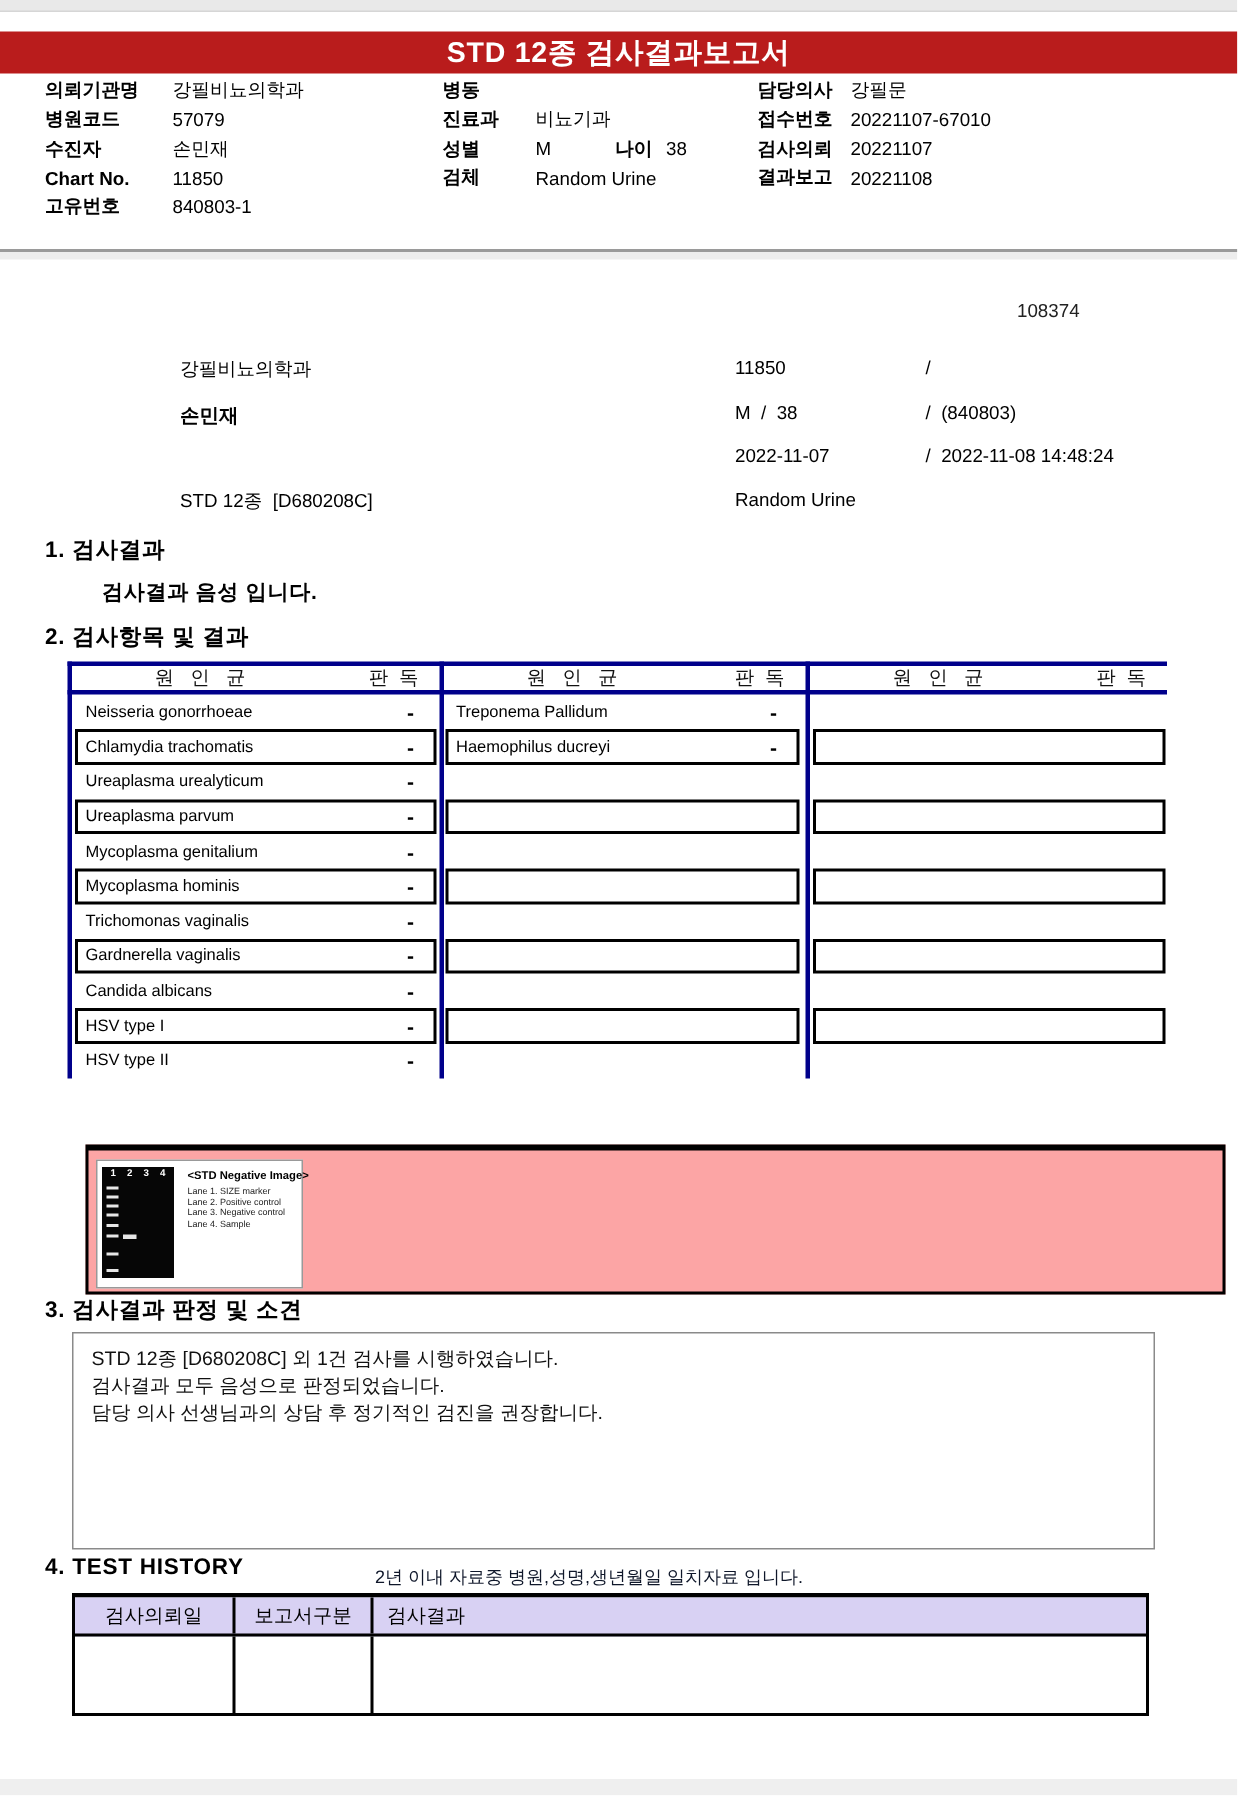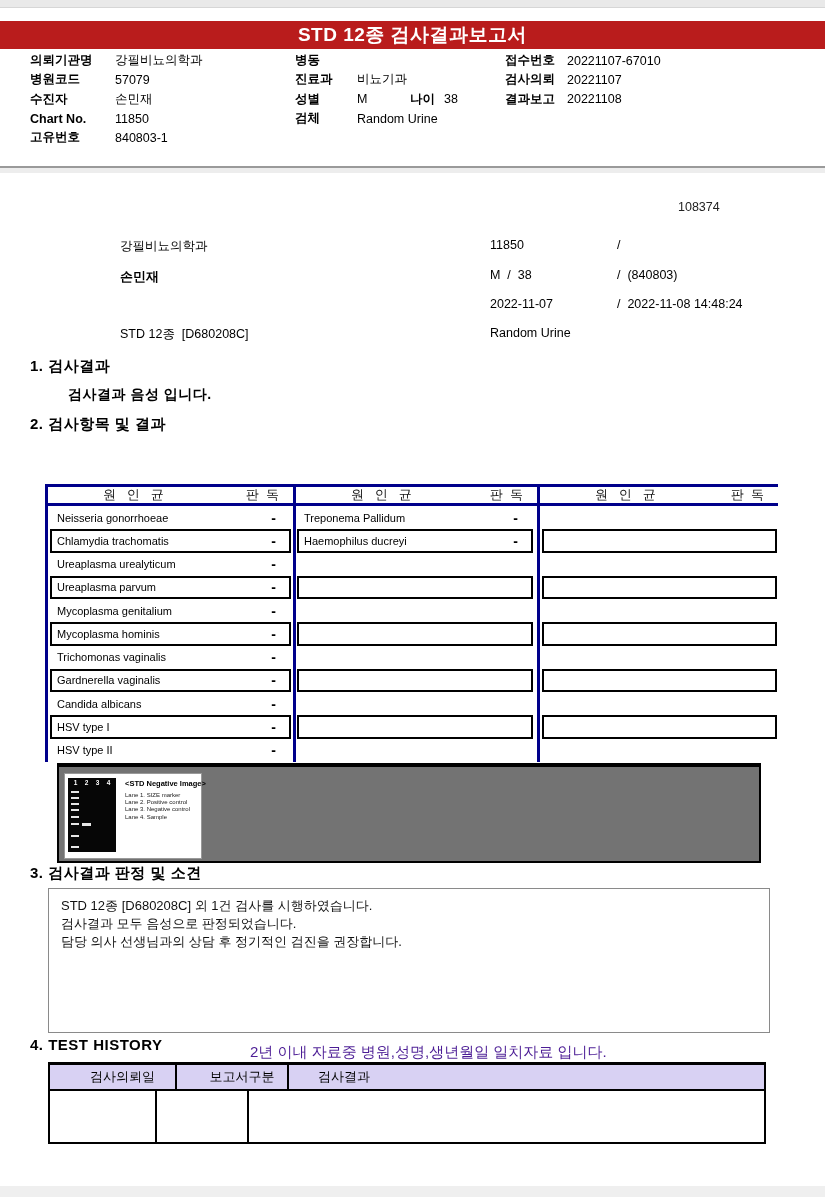--- a/index.html
+++ b/index.html
@@ -34,60 +34,60 @@
 
   .doc-number{left:678px;top:200px;font-size:12.5px;color:#222;}
 
   .ptxt{font-size:12.5px;}
   .pbold{font-weight:bold;font-size:13px;}
 
   .sec-head{font-size:15px;font-weight:bold;letter-spacing:.5px;}
   .sec1-text{left:68px;top:386px;font-size:14px;font-weight:bold;letter-spacing:.5px;}
 
   
-  .std-table{position:absolute;left:45px;top:441px;width:733px;height:278px;margin-top:43px;}
+  .std-table{position:absolute;left:45px;top:441px;width:733px;height:278px;}
   .std-header{position:absolute;left:0;top:0;width:733px;height:16px;
               border-top:3px solid #00008b;border-bottom:3px solid #00008b;display:flex;}
   .std-hcell{display:flex;justify-content:space-between;align-items:center;
              padding:0 14px 0 58px;box-sizing:border-box;font-size:13px;color:#111;}
   .std-hcell.h1{width:248px;} .std-hcell.h2{width:244px;} .std-hcell.h3{width:241px;}
   .std-h-org,.std-h-read{white-space:pre;}
   .vline{position:absolute;top:0;height:278px;width:3px;background:#00008b;}
   .v0{left:0;} .v1{left:248px;} .v2{left:492px;}
   .std-col{position:absolute;top:22px;height:256px;}
   .c1{left:5px;width:241px;} .c2{left:252px;width:236px;} .c3{left:497px;width:235px;}
   .std-row{height:23.27px;display:flex;align-items:center;justify-content:space-between;
            border:2px solid transparent;box-sizing:border-box;}
   .std-row.boxed{border-color:#000;}
   .std-name{font-size:11px;padding-left:5px;white-space:pre;}
   .std-res{font-size:14px;font-weight:bold;padding-right:13px;}
 
   
-  .gel-outer{position:absolute;left:57px;top:763px;width:704px;height:100px;
-             border:2px solid #000;border-top-width:4px;box-sizing:border-box;background:#737373;padding-left:48px;}
+  .gel-outer{position:absolute;left:57px;top:763px;width:760px;height:100px;
+             border:2px solid #000;border-top-width:4px;box-sizing:border-box;background:#fca5a5;padding-left:48px;}
   .gel-panel{position:absolute;left:5px;top:6px;width:136px;height:84px;background:#fff;border:1px solid #999;}
   .gel-black{position:absolute;left:3px;top:4px;width:48px;height:74px;background:#060606;}
   .lane-nums{position:absolute;left:2px;top:1px;width:44px;display:flex;justify-content:space-around;}
   .lane-nums span{color:#fff;font-size:6.5px;font-weight:bold;}
   .band{position:absolute;background:#e6e6e6;}
   .gel-legend{position:absolute;left:60px;top:5px;width:72px;}
   .gel-legend-title{font-size:7.5px;font-weight:bold;margin-bottom:4px;white-space:pre;}
   .gel-legend-line{font-size:6px;line-height:7.2px;white-space:pre;color:#222;}
 
   
   .comment-box{position:absolute;left:48px;top:888px;width:722px;height:145px;
                border:1px solid #8a8a8a;box-sizing:border-box;padding:8px 12px;}
   .comment-line{font-size:13px;line-height:18px;white-space:pre;color:#111;}
 
   
-  .sec4-note{left:250px;top:1043px;font-size:15px;color:#4c1d95;}
+  .sec4-note{left:250px;top:1043px;font-size:12px;color:#0f172a;}
   .hist-table{position:absolute;left:48px;top:1062px;width:718px;height:82px;
               border:2px solid #000;border-top-width:3px;box-sizing:border-box;}
   .hist-header{display:flex;height:24px;background:#d8d1f3;border-bottom:2px solid #000;box-sizing:content-box;}
-  .hist-cell{box-sizing:border-box;font-size:13px;display:flex;align-items:center;justify-content:center;margin-left:20px;}
+  .hist-cell{box-sizing:border-box;font-size:13px;display:flex;align-items:center;justify-content:center;}
   .hist-cell.hc1{width:107px;border-right:2px solid #000;}
   .hist-cell.hc2{width:92px;border-right:2px solid #000;}
   .hist-cell.hc3{flex:1;justify-content:flex-start;padding-left:9px;}
   .hist-body{display:flex;height:51px;}
   .hist-bcell{box-sizing:border-box;}
   .hist-bcell.hc1{width:107px;border-right:2px solid #000;}
   .hist-bcell.hc2{width:92px;border-right:2px solid #000;}
   .hist-bcell.hc3{flex:1;}
 </style>
 </head>
@@ -153,20 +153,24 @@
 
       <div class="info-row">
         <span class="info-label">검체</span>
         <span class="info-value">Random Urine</span>
         <span class="info-label2"></span>
         <span class="info-value2"></span>
       </div>
     </div>
   <div class="info-col info-right">
 
+      <div class="info-row">
+        <span class="info-label">담당의사</span>
+        <span class="info-value">강필문</span>
+      </div>
 
 
       <div class="info-row">
         <span class="info-label">접수번호</span>
         <span class="info-value">20221107-67010</span>
       </div>
 
       <div class="info-row">
         <span class="info-label">검사의뢰</span>
         <span class="info-value">20221107</span>

